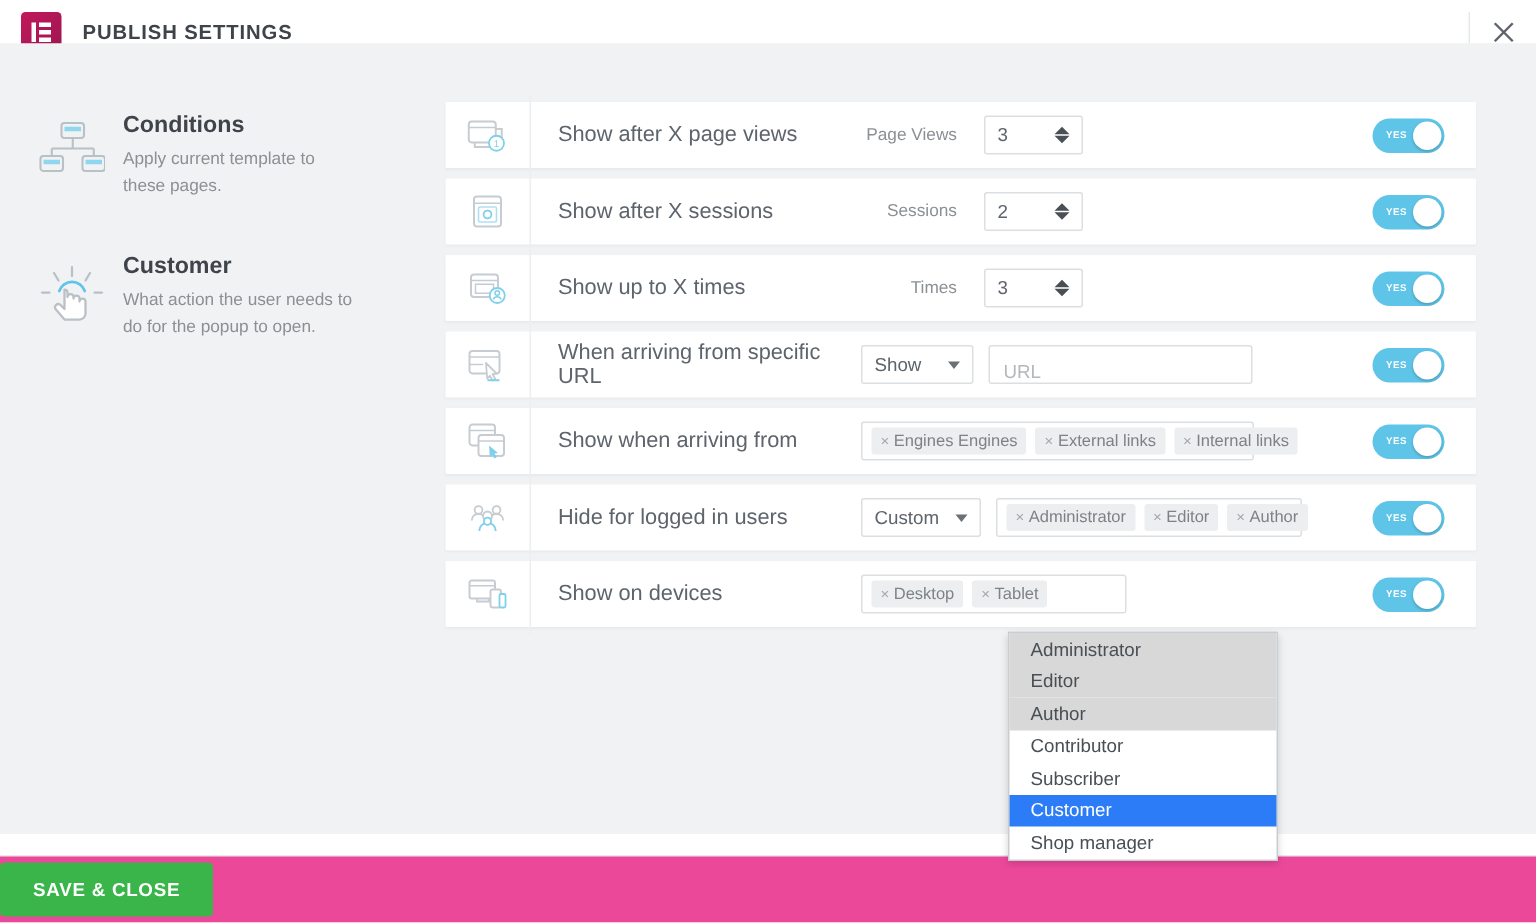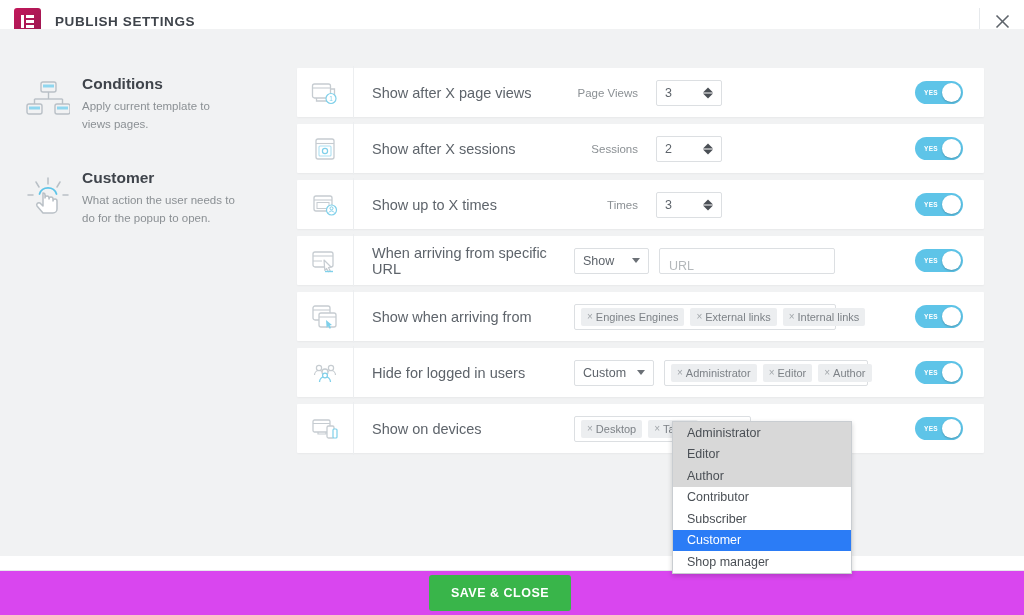--- a/index.html
+++ b/index.html
@@ -62,21 +62,21 @@
   .side-text { padding-left: 6px; }
   .side-title { font-size: 15.5px; font-weight: bold; color: #3f444b; margin-bottom: 5px; }
   .side-desc { font-size: 11.5px; color: #8b9094; line-height: 1.55; max-width: 160px; }
 
   
   .main {
     flex: 1; height: 527px; background: #f1f2f3;
     padding: 39px 40px 0 40px; overflow: hidden; position: relative;
   }
   .rule-row {
-    background: #ffffff; height: 49px; margin-bottom: 7px;
+    background: #ffffff; height: 44px; margin-bottom: 7px;
     display: flex; align-items: center; border-radius: 1px;
     box-shadow: 0 1px 2px rgba(0,0,0,.04);
   }
   .rr-icon {
     flex: 0 0 57px; display: flex; align-items: center; justify-content: center;
     border-right: 1px solid #eceef0; height: 53px;
   }
   .rr-label {
     flex: 0 0 220px; padding-left: 18px; font-size: 14.5px; color: #5e646b;
   }
@@ -166,22 +166,22 @@
   .dd-item {
     height: 21.5px; display: flex; align-items: center; padding-left: 14px;
     font-size: 12.5px; color: #4a4f55; cursor: pointer;
   }
   .dd-item.disabled { background: #d8d8d8; color: #4a4f55; }
   .dd-item.highlight { background: #2b7cf6; color: #fff; }
 
   
   .footer {
     position: absolute; top: 570px; left: 0; width: 1024px; height: 45px;
-    background: #d946ef; border-top: 1px solid #e6e9ec;
-    display: flex; align-items: center; justify-content: center;
+    background: #ec4899; border-top: 1px solid #e6e9ec;
+    display: flex; align-items: center; justify-content: flex-start;
     padding-right: 24px;
   }
   .save-btn {
     background: #39b54a; color: #fff; font-size: 12.5px; font-weight: bold;
     letter-spacing: .5px; padding: 11px 22px; border-radius: 3px;
     cursor: pointer; border: none;
   }
 </style>
 </head>
 <body>
@@ -225,21 +225,21 @@
             <line x1="8.5" y1="20" x2="8.5" y2="25" stroke="#b9c0c6" stroke-width="1.4"></line>
             <line x1="36.5" y1="20" x2="36.5" y2="25" stroke="#b9c0c6" stroke-width="1.4"></line>
             <rect x="1" y="25" width="15" height="10" rx="2" fill="none" stroke="#b9c0c6" stroke-width="1.4"></rect>
             <rect x="3" y="27.5" width="11" height="3" fill="#8fd6ef"></rect>
             <rect x="29" y="25" width="15" height="10" rx="2" fill="none" stroke="#b9c0c6" stroke-width="1.4"></rect>
             <rect x="31" y="27.5" width="11" height="3" fill="#8fd6ef"></rect>
           </svg>
         </div>
         <div class="side-text">
           <div class="side-title">Conditions</div>
-          <div class="side-desc">Apply current template to views pages.</div>
+          <div class="side-desc">Apply current template to these pages.</div>
         </div>
       </div>
 
       <div class="side-item">
         <div class="side-icon">
           <svg width="44" height="44" viewBox="0 0 44 44">
             <path d="M13 14 L10 9 M22 11 L22 5 M31 14 L34 9 M7 22 L2 22 M37 22 L42 22" stroke="#b9c0c6" stroke-width="1.5" stroke-linecap="round"></path>
             <path d="M13.5 21 A9 9 0 0 1 30.5 21" fill="none" stroke="#5ec4e8" stroke-width="1.8" stroke-linecap="round"></path>
             <path d="M17 22 v11 l-3-3 a2.2 2.2 0 0 0-3 3 l6 7 h10 a4 4 0 0 0 4-4 v-8 a2 2 0 0 0-4 0 v-2 a2 2 0 0 0-4 0 v-1 a2 2 0 0 0-4 0 v-3 a2 2 0 0 0-2-2 z" fill="#fff" stroke="#b9c0c6" stroke-width="1.5" stroke-linejoin="round"></path>
           </svg>

